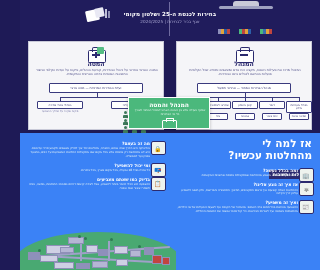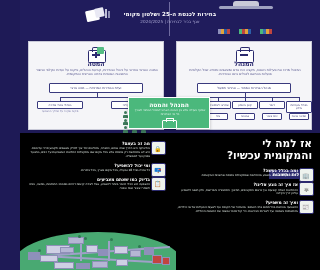--- a/index.html
+++ b/index.html
@@ -81,21 +81,21 @@
   .cb-desc{position:absolute;top:11px;left:4px;width:74px;text-align:center;
     color:#eaf7f0;font-size:2.9px;line-height:3.6px;}
   .cb-icon{position:absolute;bottom:1px;left:50%;transform:translateX(-50%);
     width:14px;height:9px;}
   .cb-icon .b{position:absolute;left:0;top:2px;width:13px;height:7px;
     border:1px solid #ffffff;border-radius:1px;background:#4bb87c;}
   .cb-icon .h{position:absolute;left:4px;top:0;width:6px;height:3px;
     border:1px solid #ffffff;border-bottom:none;border-radius:1px 1px 0 0;}
 
   
-  .faq{position:absolute;left:0;top:133px;width:300px;height:137px;background:#000000;}
+  .faq{position:absolute;left:0;top:133px;width:300px;height:137px;background:#3b82f6;}
 
   .faq-head{position:absolute;right:8px;top:5px;width:150px;text-align:right;}
   .faq-title{color:#ffffff;font-size:10.5px;font-weight:bold;line-height:11.5px;}
   .faq-badge{display:inline-block;margin-top:3px;background:#2b2a6e;color:#ffffff;
     font-size:4.6px;font-weight:bold;padding:2px 6px 2px 4px;
     clip-path:polygon(0 0,100% 0,92% 50%,100% 100%,0 100%);}
 
   .col{position:absolute;top:0;}
   .col-right{right:6px;width:140px;}
   .col-left{left:6px;width:140px;}
@@ -268,21 +268,21 @@
         <div class="b"></div>
           <div class="h"></div>
       </div>
     </div>
   </div>
 
   <div class="faq">
 
     <div class="faq-head">
       <div class="faq-title">אז למה לי</div>
-      <div class="faq-title">והמקומית עכשיו?</div>
+      <div class="faq-title">מהחלטות עכשיו?</div>
       <div class="faq-badge">שאלות ותשובות</div>
     </div>
 
     <div class="col col-right" style="top:35px;">
       <div class="qitem">
         <div class="q-icon">🏢</div>
         <div class="q-title">ומה בכלל נעשה?</div>
         <div class="q-body">כל מה שקורה סביבנו מושפע מהחלטות שמתקבלות בכנסת וברשויות המקומיות.</div>
       </div>
       <div class="qitem">

